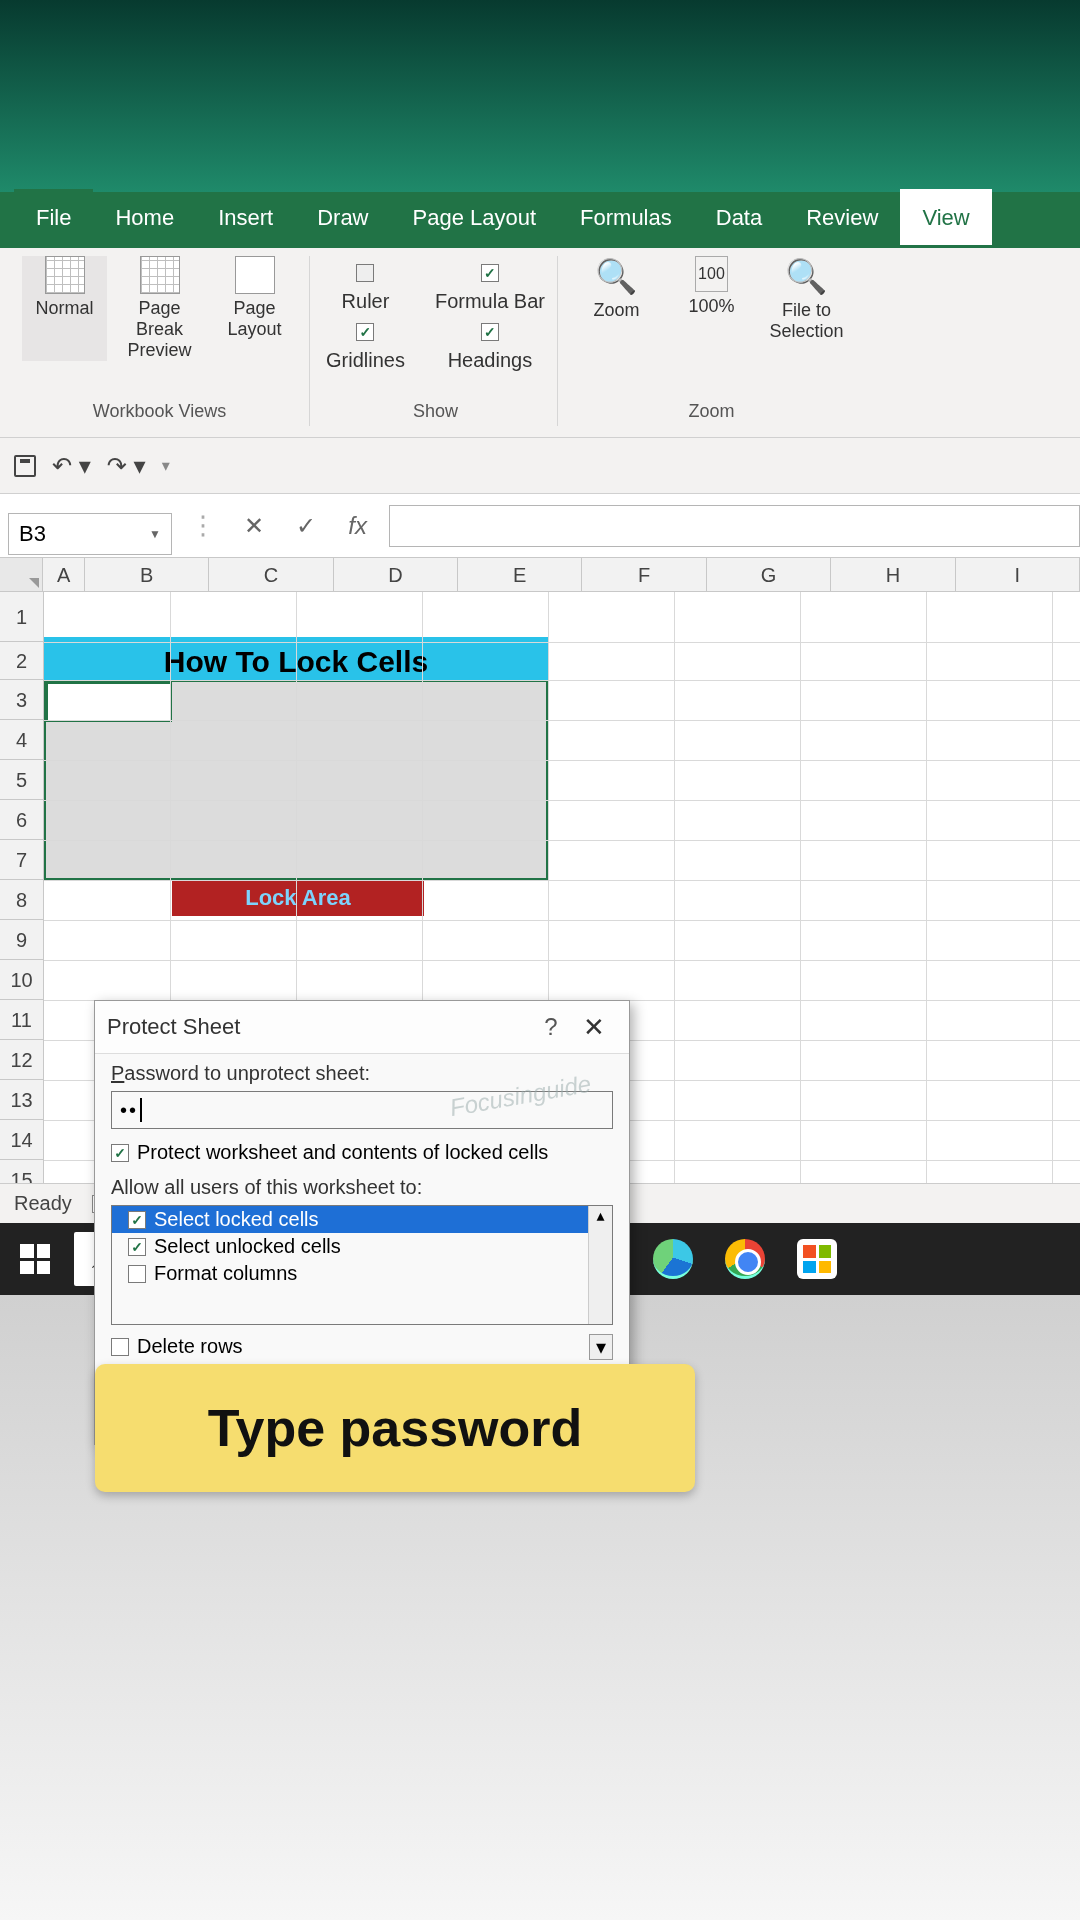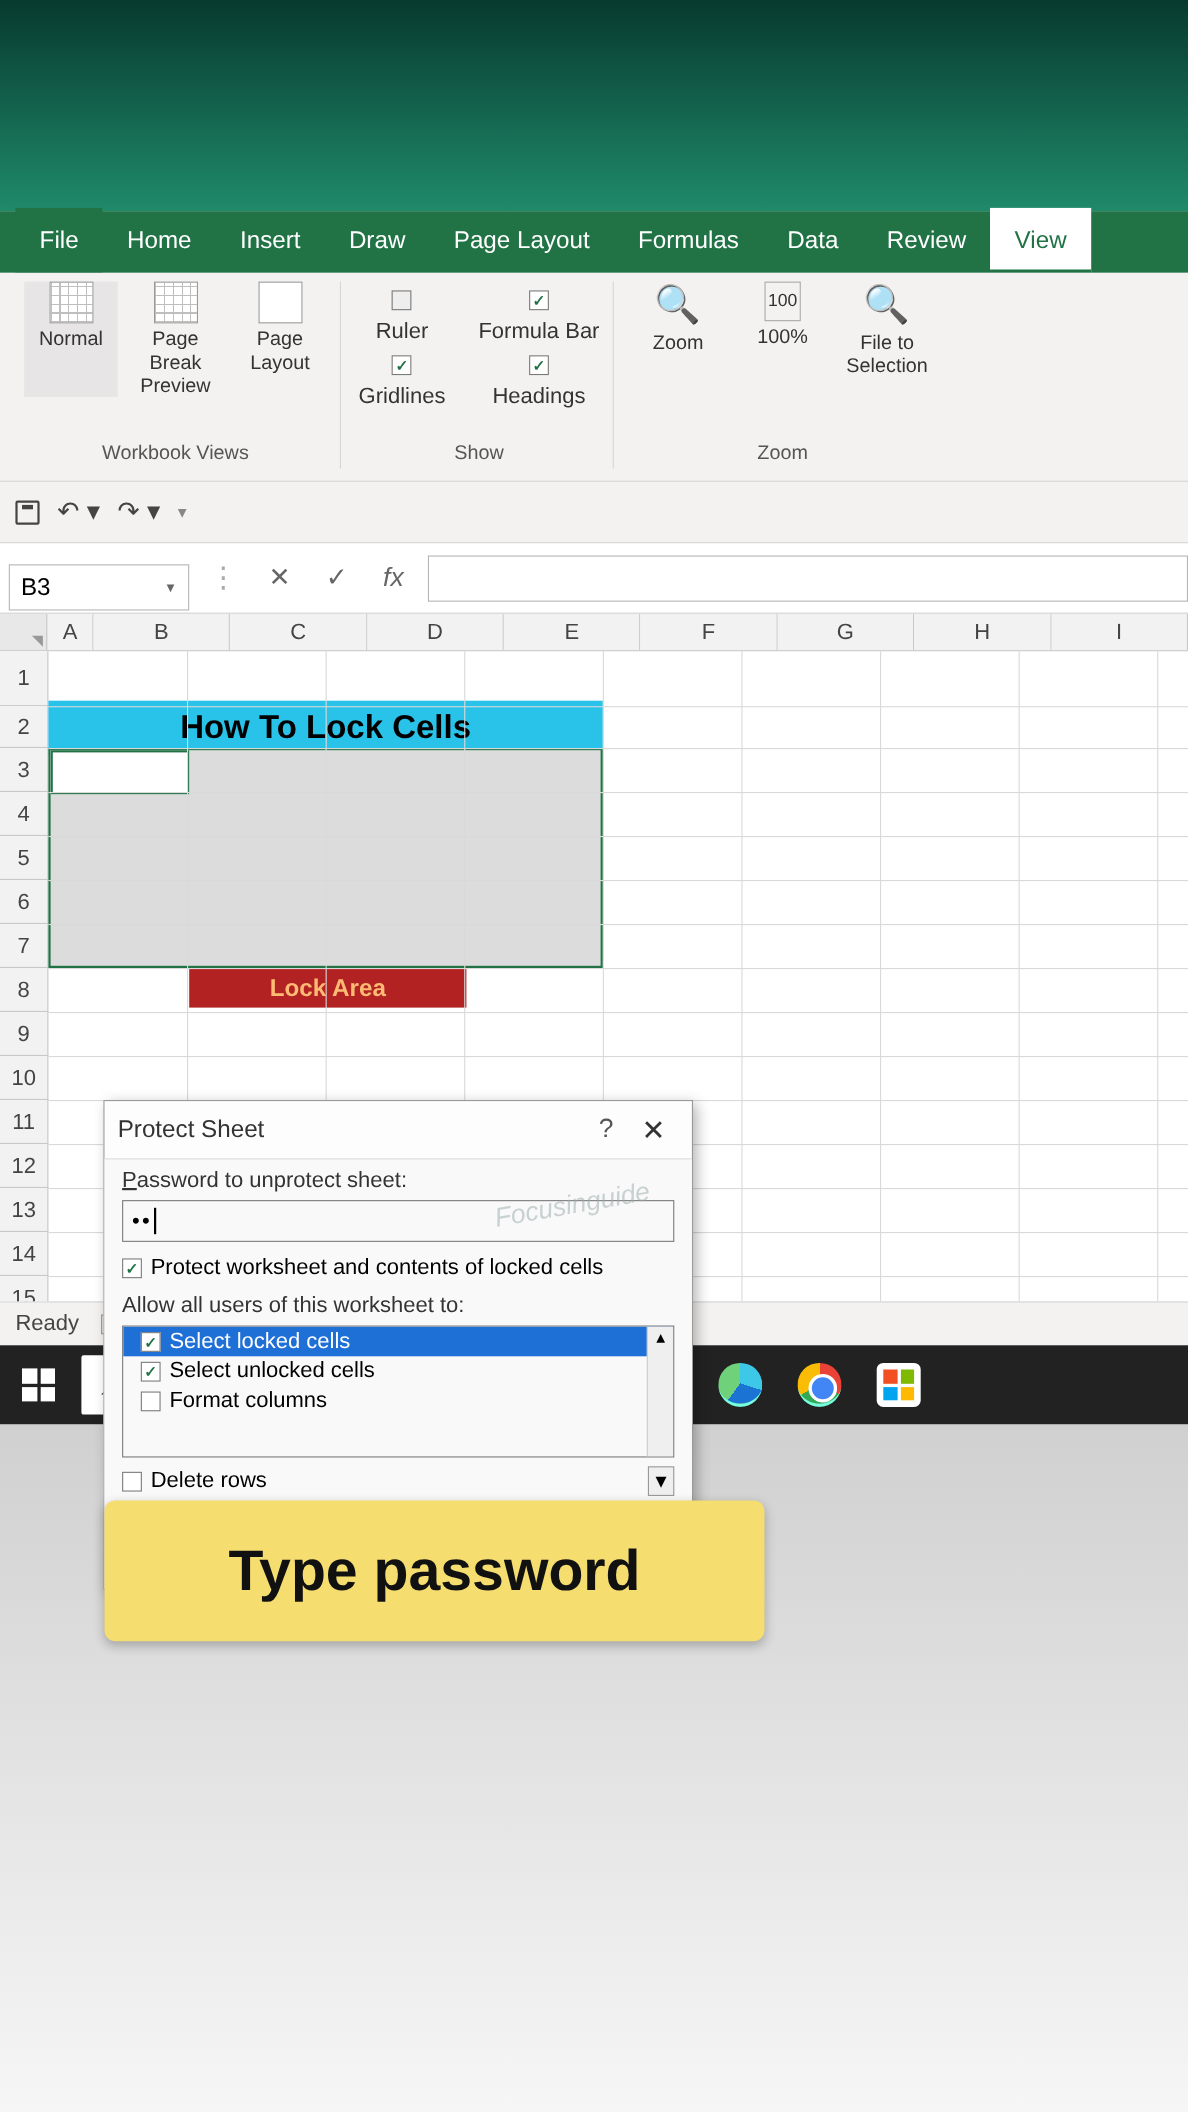--- a/index.html
+++ b/index.html
@@ -57,21 +57,21 @@
   .colhdr.A { width:42px; }
   .rowhdr { width:44px; text-align:center; font-size:20px; color:#444; border-right:1px solid #c8c8c8; border-bottom:1px solid #c8c8c8; background:#f2f2f2; }
   .sheet-body { display:flex; }
   .rowhdrs { display:flex; flex-direction:column; }
   .grid-cells { position:relative; flex:1; }
   .gridline-h { position:absolute; left:0; right:0; height:1px; background:#d9d9d9; }
   .gridline-v { position:absolute; top:0; bottom:0; width:1px; background:#d9d9d9; }
   .title-cell { position:absolute; left:0; top:0; width:504px; height:50px; background:#29c2e9; color:#000; font-weight:bold; font-size:30px; display:flex; align-items:center; justify-content:center; border-bottom:1px solid #c8c8c8;margin-top:45px; }
   .locked-range { position:absolute; left:0; top:88px; width:504px; height:200px; border:2px solid #217346; background:#dcdcdc; }
   .active-cell { position:absolute; left:0; top:0; width:126px; height:40px; background:#fff; border:2px solid #217346; }
-  .lock-area { position:absolute; left:128px; top:288px; width:252px; height:36px; background:#b22222; color:#fdba74; font-size:22px; font-weight:bold; display:flex; align-items:center; justify-content:center; }
+  .lock-area { position:absolute; left:128px; top:288px; width:252px; height:36px; background:#b22222; color:#7dd3fc; font-size:22px; font-weight:bold; display:flex; align-items:center; justify-content:center; }
 
   
   .dialog { position:absolute; left:94px; top:1000px; width:536px; background:#fdfdfd; border:1px solid #999; box-shadow: 4px 4px 12px rgba(0,0,0,0.3); font-size:20px; }
   .dlg-title { height:52px; display:flex; align-items:center; padding:0 12px; font-size:22px; color:#333; }
   .dlg-title .spacer { flex:1; }
   .dlg-help { width:40px; text-align:center; font-size:24px; color:#555; }
   .dlg-close { width:46px; text-align:center; font-size:26px; color:#333; }
   .dlg-body { padding: 8px 16px 14px 16px; background:#f9f9f9; border-top:1px solid #ddd; }
   .dlg-label { font-size:20px; color:#333; margin-bottom:6px; }
   .underline-key { text-decoration: underline; }

